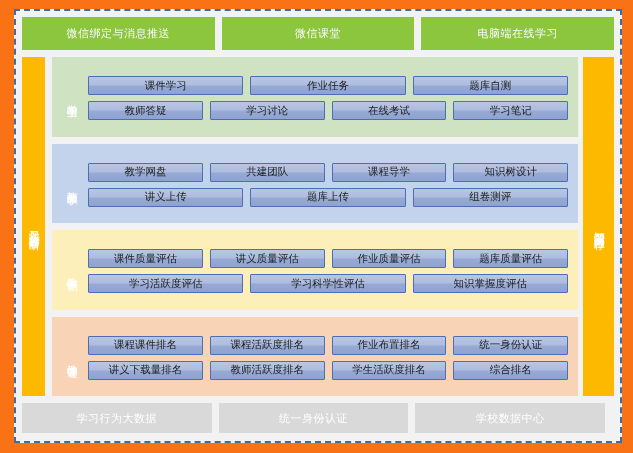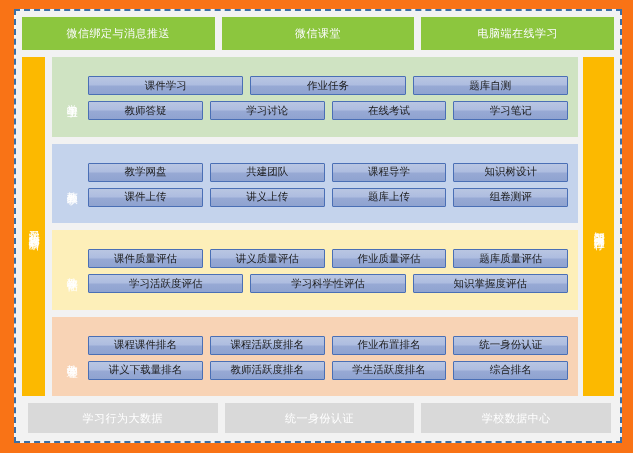--- a/index.html
+++ b/index.html
@@ -135,21 +135,21 @@
   }
   
   .sec-student { background: #cfe3c2; }
   .sec-student .section-label { color: #ffffff; }
   .sec-teacher { background: #c4d3ec; }
   .sec-eval    { background: #fdefb9; }
   .sec-manage  { background: #f8d3b5; }
   
   .bottom-row {
     position: absolute;
-    left: 28px;
+    left: 22px;
     top: 403px;
     width: 583px;
     height: 30px;
     display: flex;
     gap: 7px;
   }
   .bottom-cell {
     flex: 1 1 0;
     background: #d9d9d9;
     color: #ffffff;
@@ -206,21 +206,20 @@
         <span>教师教学</span>
       </div>
       <div class="grid">
         <div class="grid-row">
           <div class="btn">教学网盘</div>
           <div class="btn">共建团队</div>
           <div class="btn">课程导学</div>
           <div class="btn">知识树设计</div>
         </div>
         <div class="grid-row">
-          <div class="btn">课件上传</div>
           <div class="btn">讲义上传</div>
           <div class="btn">题库上传</div>
           <div class="btn">组卷测评</div>
         </div>
       </div>
     </div>
 
     <div class="section sec-eval">
       <div class="section-label">
         <span>教学评估</span>

